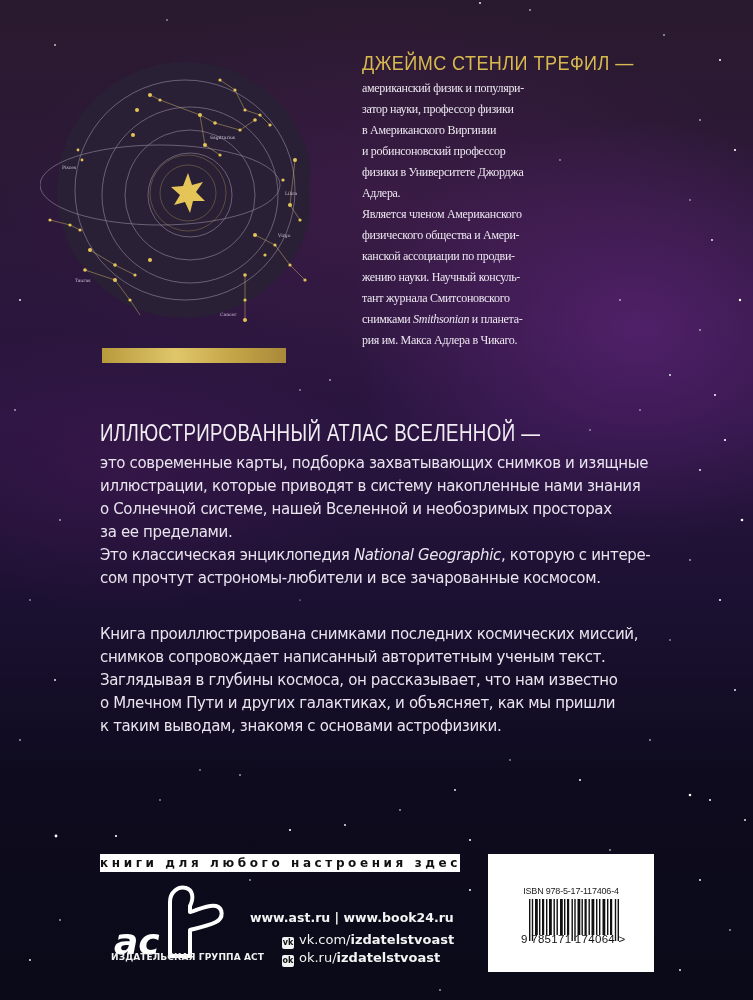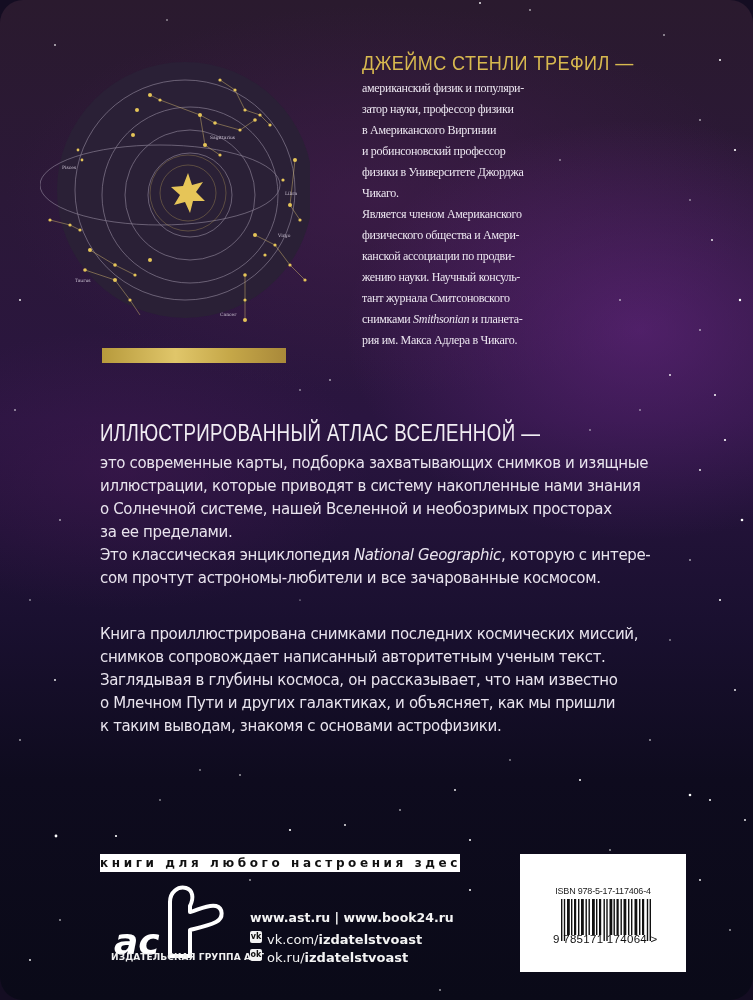--- a/index.html
+++ b/index.html
@@ -8,21 +8,20 @@
     background:#140d22;
     font-family:"DejaVu Sans", sans-serif;
   }
   .cover {
     position:absolute; inset:0;
     background:
       radial-gradient(ellipse 420px 300px at 640px 330px, rgba(110,40,140,0.55), rgba(0,0,0,0) 70%),
       radial-gradient(ellipse 500px 260px at 380px 200px, rgba(70,30,80,0.55), rgba(0,0,0,0) 75%),
       radial-gradient(ellipse 360px 200px at 120px 470px, rgba(70,25,85,0.45), rgba(0,0,0,0) 70%),
       linear-gradient(180deg, #2a1a2e 0%, #2b1838 20%, #2a1540 42%, #1a1030 62%, #0e0b1e 78%, #0a0a18 100%);
-    border-radius: 23px;
   }
   .stars { position:absolute; inset:0; }
 
   
   .chart { position:absolute; left:40px; top:55px; width:270px; height:270px; }
   .rule-bar {
     position:absolute; left:102px; top:348px; width:184px; height:15px;
     background:linear-gradient(90deg,#b79a3c,#e0c66a 40%,#c5a748 70%,#a9893a);
   }
 
@@ -61,28 +60,28 @@
     font-weight:bold; font-size:12px; letter-spacing:3.6px; line-height:18px;
     text-align:center; white-space:nowrap; overflow:hidden;
   }
   .logo { position:absolute; left:108px; top:884px; width:120px; height:90px; }
   .logo-caption {
     position:absolute; left:111px; top:952px; width:130px;
     color:#f0f0f0; font-size:9px; font-weight:bold; white-space:nowrap; letter-spacing:0.1px;
   }
   .links { position:absolute; left:250px; top:910px; }
   .links .web { color:#f3f3f3; font-weight:bold; font-size:12.5px; white-space:nowrap; margin-bottom:6px; }
-  .links .social { display:flex; align-items:flex-start; gap:5px; color:#f3f3f3; font-size:13px; line-height:18px; white-space:nowrap; }
+  .links .social { display:flex; align-items:flex-end; gap:5px; color:#f3f3f3; font-size:13px; line-height:18px; white-space:nowrap;margin-left:32px; }
   .links .social b { font-weight:bold; }
   .sicon {
     width:12px; height:12px; background:#f3f3f3; border-radius:2px; color:#111;
     font-size:8px; font-weight:bold; display:flex; align-items:center; justify-content:center; line-height:1;
   }
   .barcode-box {
-    position:absolute; left:520px; top:854px; width:166px; height:118px; background:#ffffff;
+    position:absolute; left:488px; top:854px; width:166px; height:118px; background:#ffffff;
   }
   .isbn {
     position:absolute; left:0; right:0; top:32px; text-align:center;
     font-family:"Liberation Sans", sans-serif; font-size:9px; color:#222; letter-spacing:-0.2px;
   }
   .bars { position:absolute; left:41px; top:45px; width:90px; height:42px; }
   .ean {
     position:absolute; left:33px; top:79px; font-family:"Liberation Sans", sans-serif;
     font-size:11.5px; color:#111; white-space:nowrap; letter-spacing:0.3px;text-align:right;
   }
@@ -245,21 +244,21 @@
   <div class="rule-bar"></div>
 
   <div class="author">
     <div class="author-name">ДЖЕЙМС СТЕНЛИ ТРЕФИЛ —</div>
     <p class="author-bio">
       <span class="line">американский физик и популяри-</span>
       <span class="line">затор науки, профессор физики</span>
       <span class="line"> в Американского Виргинии</span>
       <span class="line">и робинсоновский профессор</span>
       <span class="line">физики в Университете Джорджа</span>
-      <span class="line">Чикаго.</span>
+      <span class="line">Адлера.</span>
       <span class="line">Является членом Американского</span>
       <span class="line">физического общества и Амери-</span>
       <span class="line">канской ассоциации по продви-</span>
       <span class="line">жению науки. Научный консуль-</span>
       <span class="line">тант журнала Смитсоновского</span>
       <span class="line"><span>снимками </span><i>Smithsonian</i><span> и планета-</span></span>
       <span class="line">рия им. Макса Адлера в Чикаго.</span>
     </p>
   </div>
 

